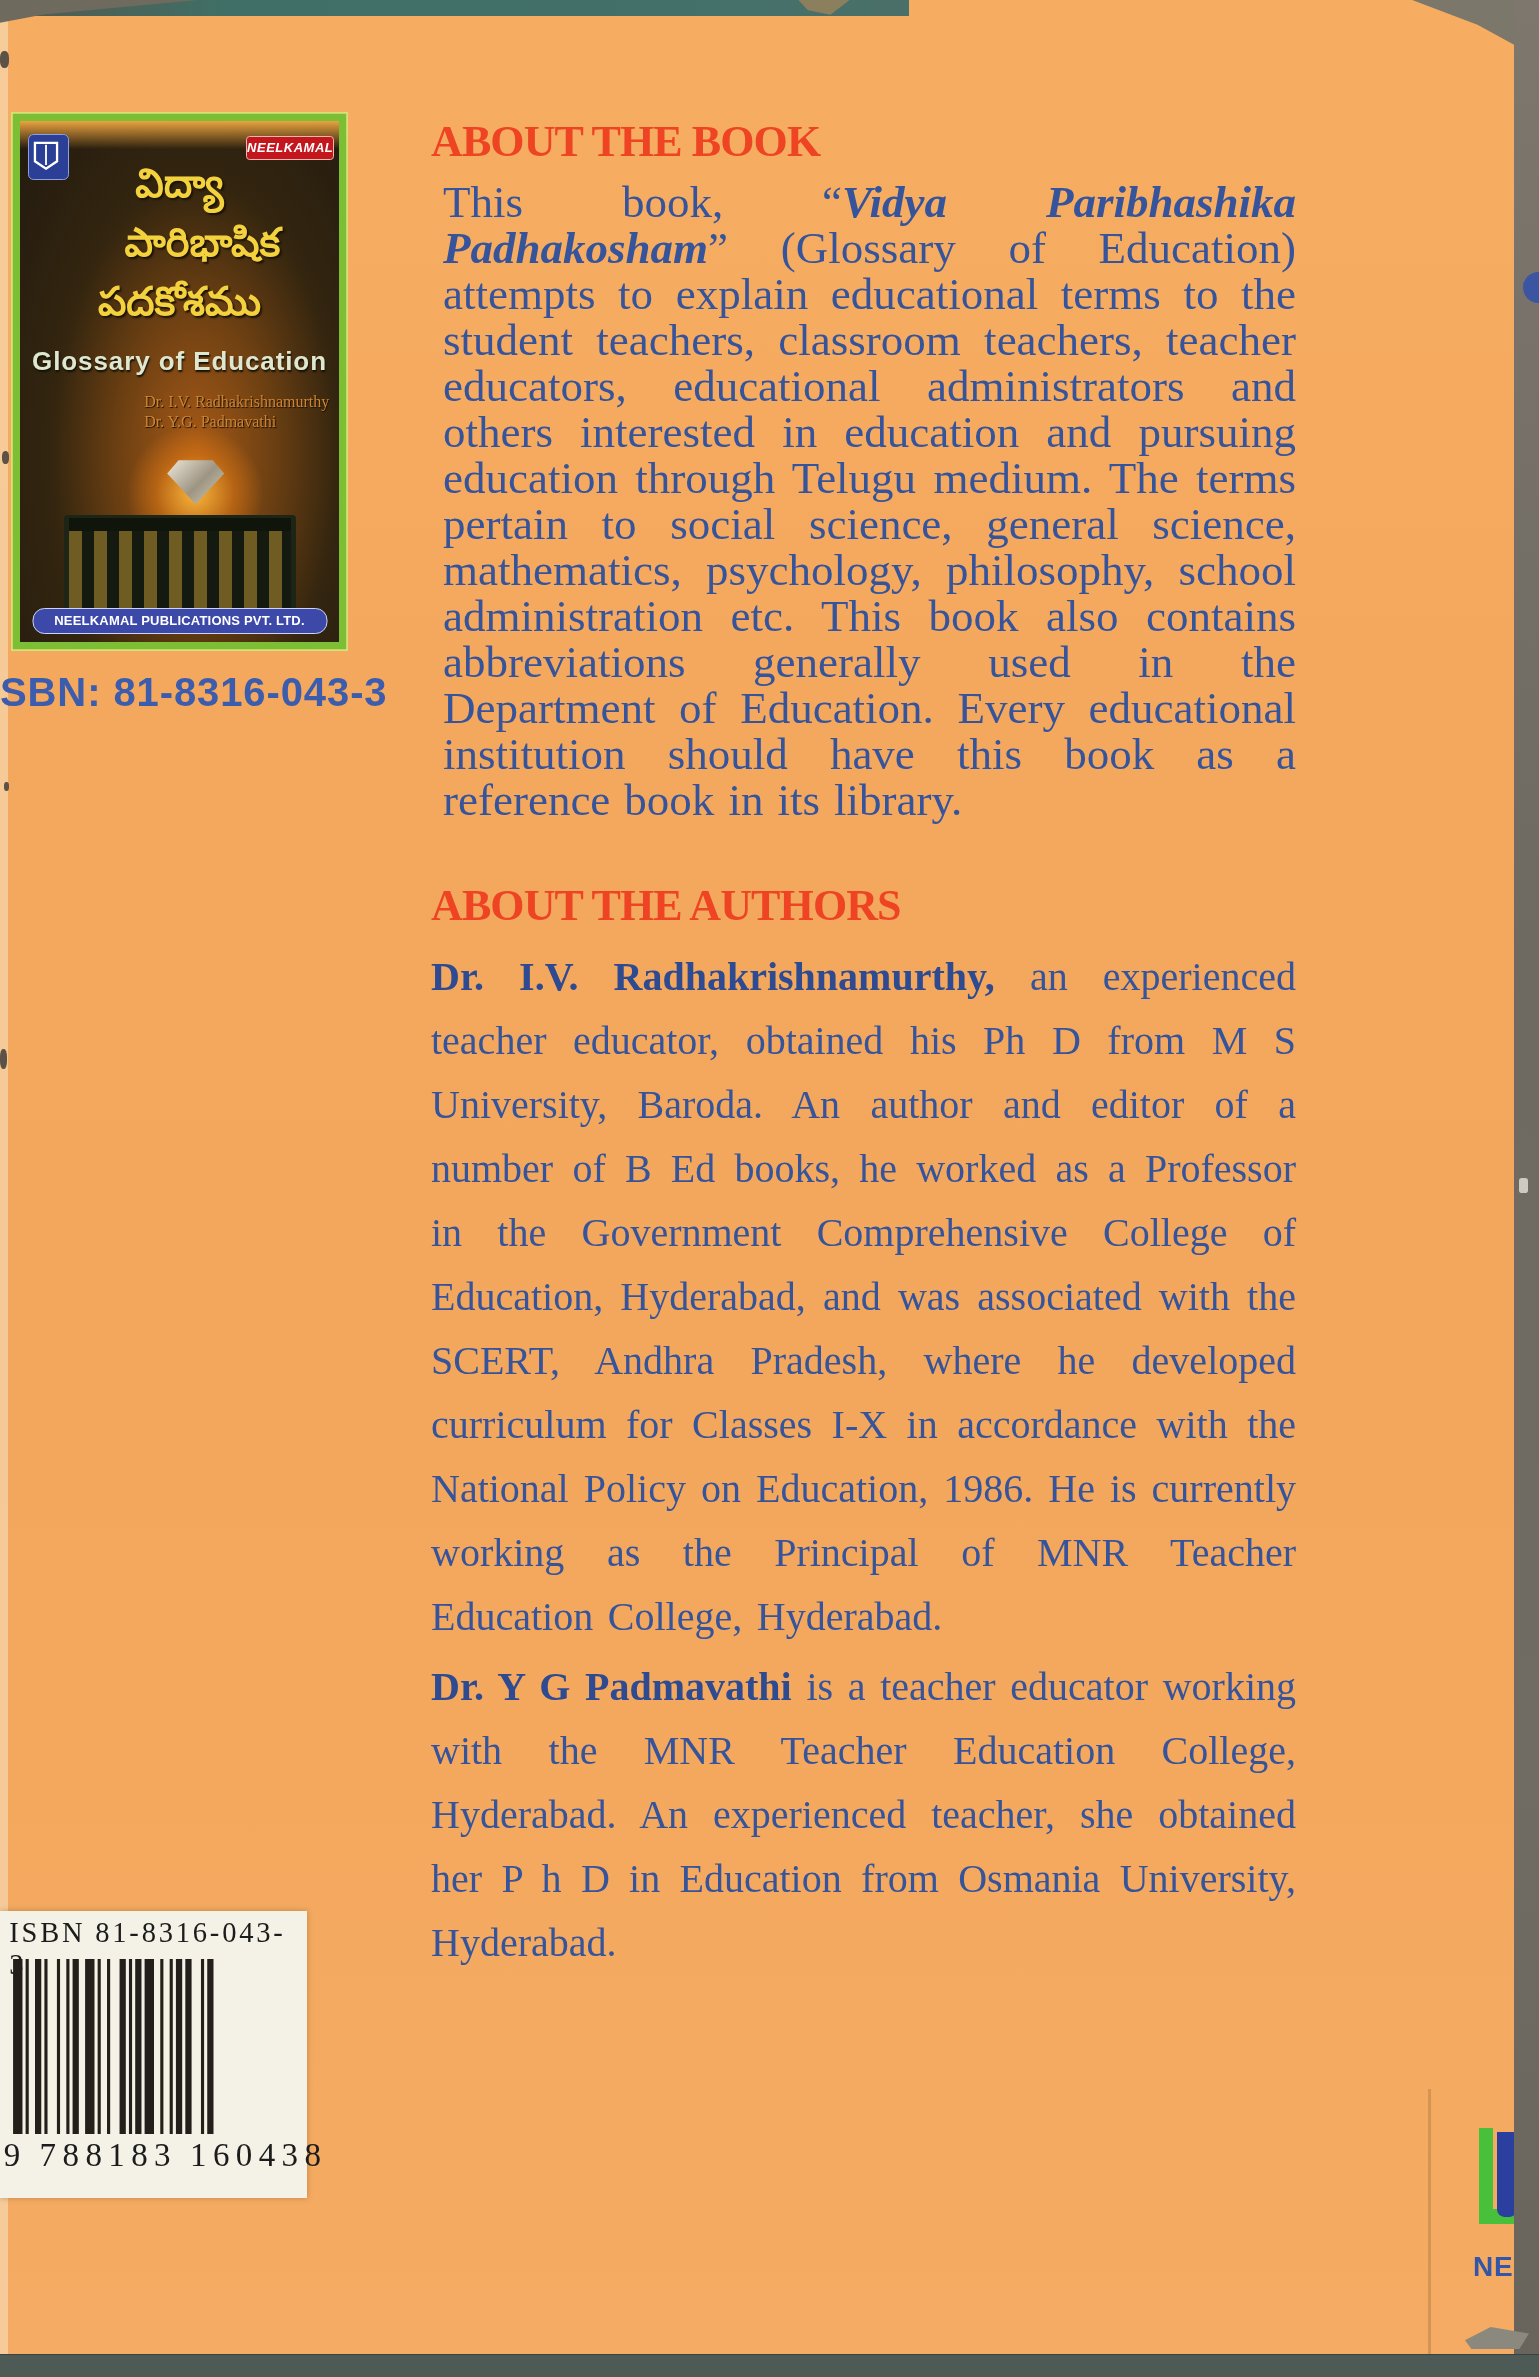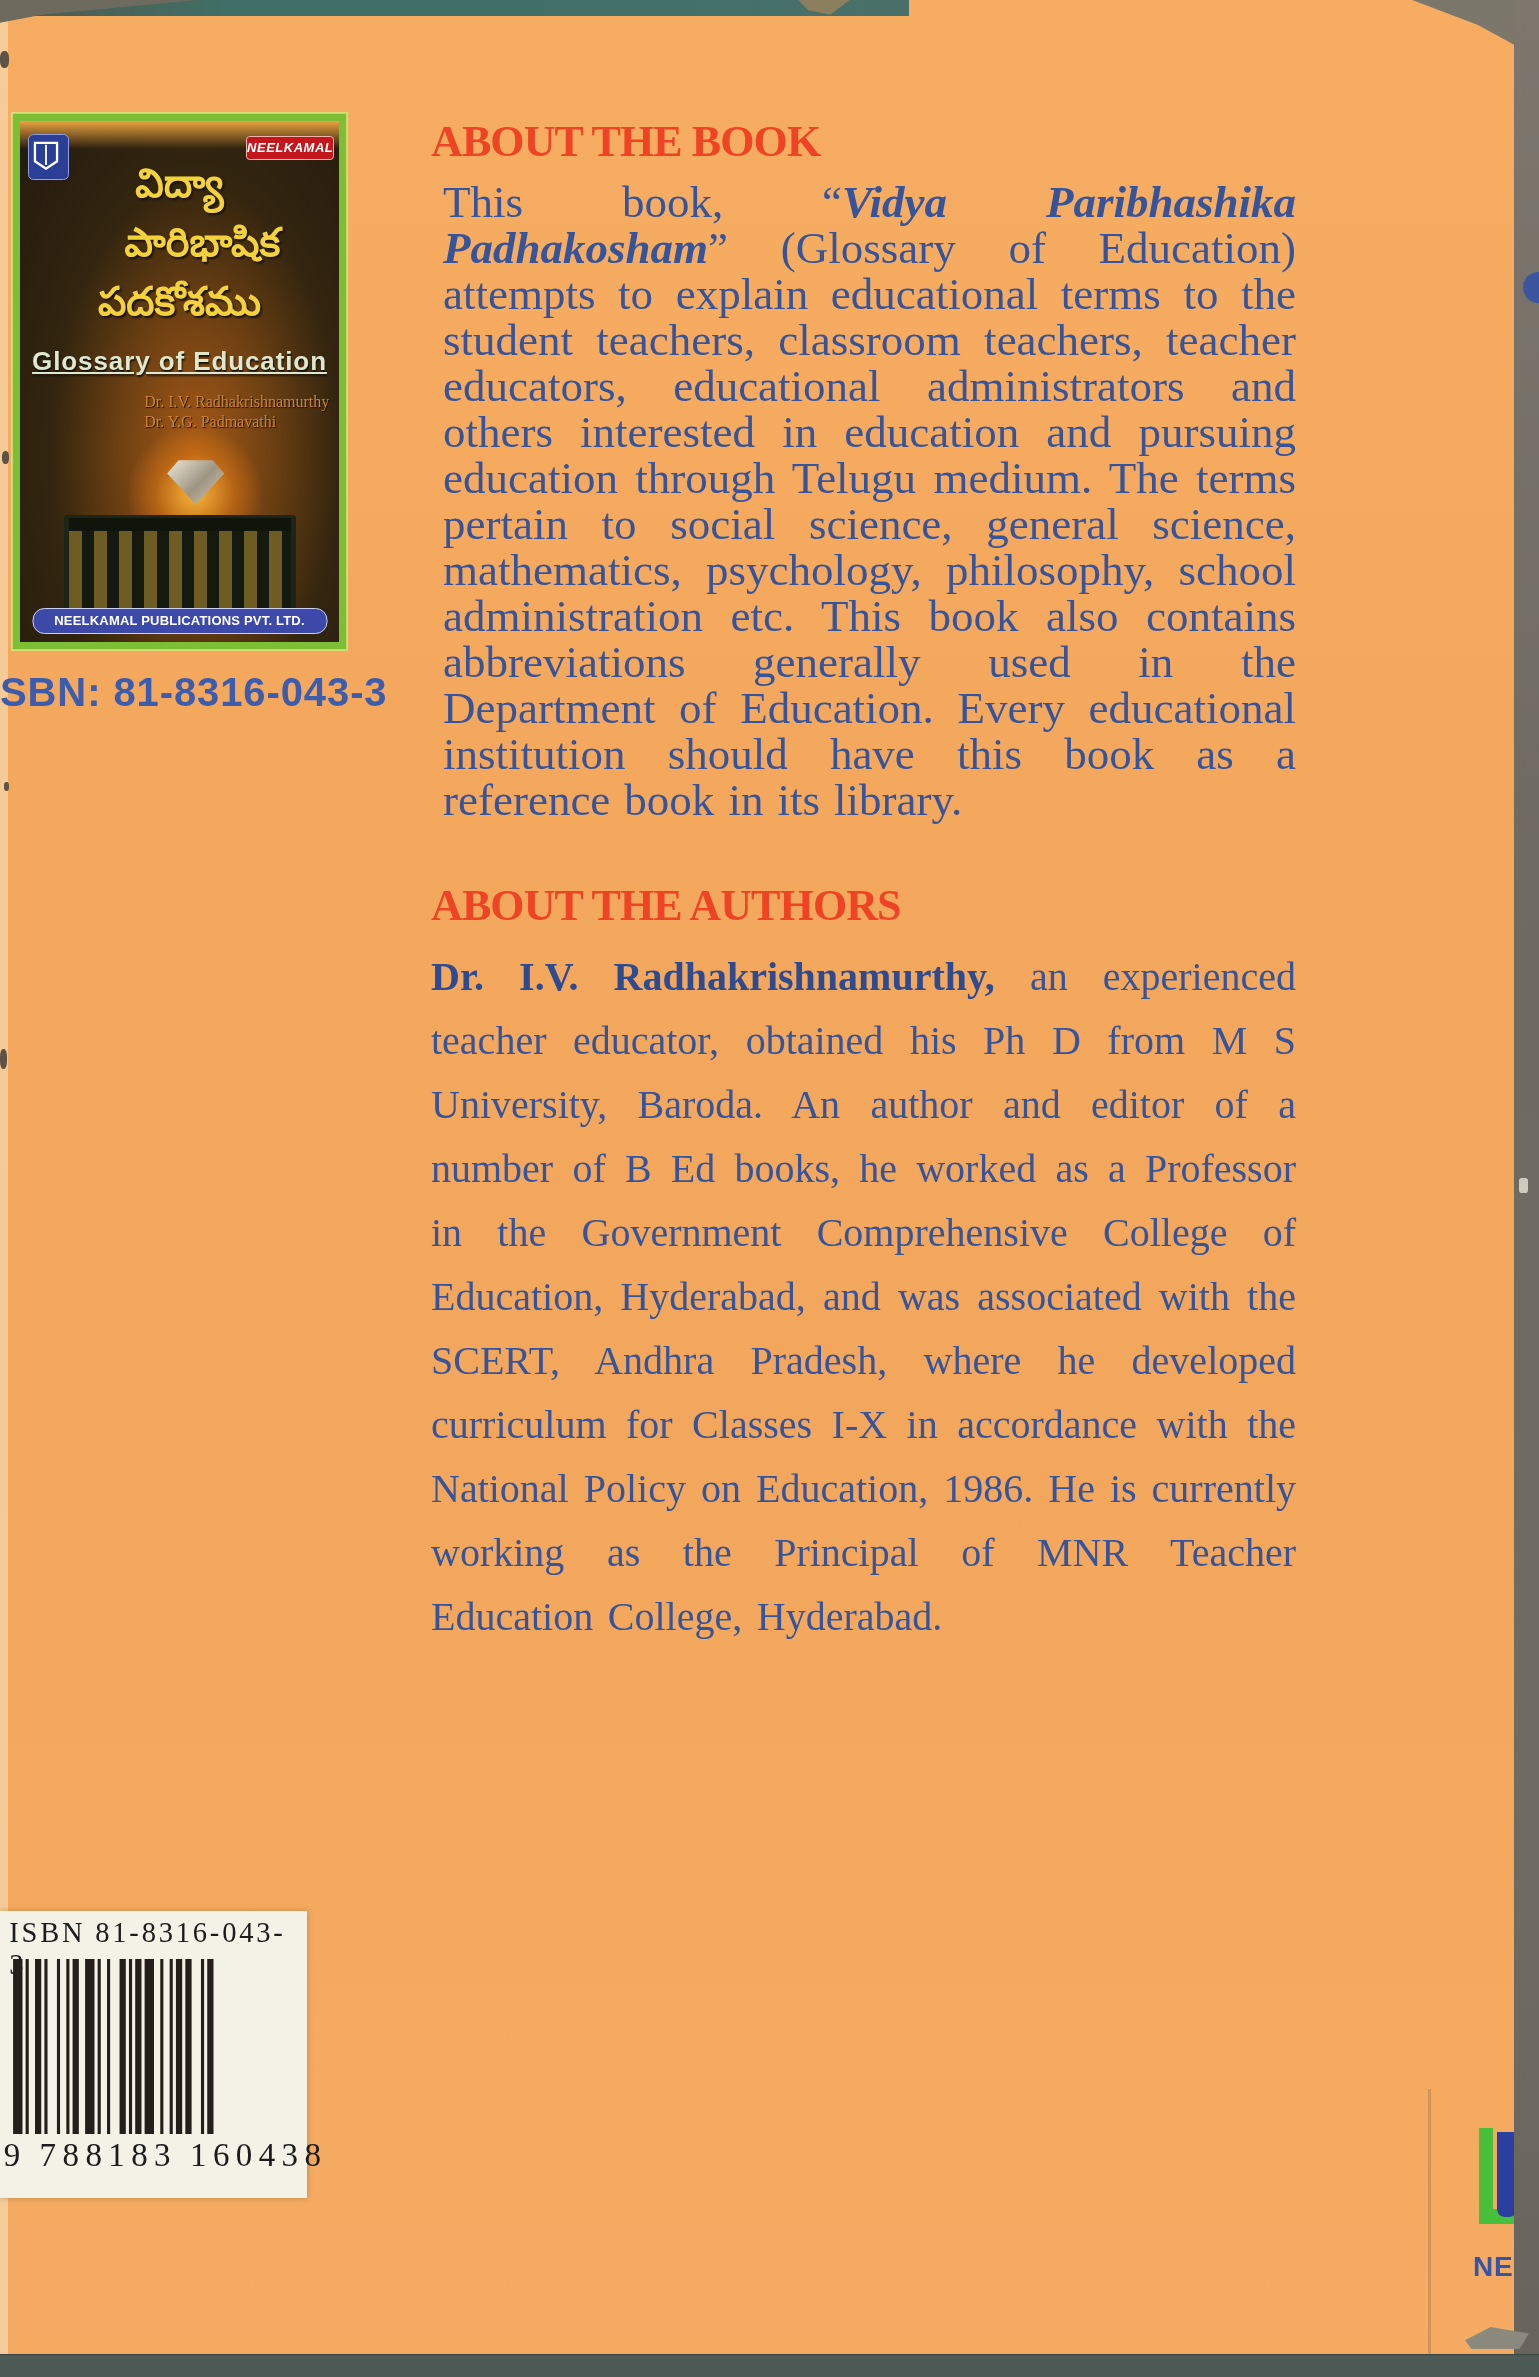--- a/index.html
+++ b/index.html
@@ -28,21 +28,21 @@
   .thumb-sky{position:absolute;left:0;top:0;width:100%;height:28px;background:linear-gradient(180deg,#eaa33f,rgba(160,100,30,0));}
   .book-logo{position:absolute;left:7.4px;top:13px;width:39px;height:44px;background:#2b3f96;border-radius:5.5px;border:1.8px solid #8fa0e0;}
   .book-logo svg{position:absolute;left:4.6px;top:5.5px;}
   .badge{position:absolute;right:4.6px;top:14.7px;min-width:85px;height:22px;background:#c4161d;border:0.9px solid #f0b7b0;border-radius:3.7px;
          color:#fff;font-family:"Liberation Sans","DejaVu Sans",sans-serif;font-weight:700;font-style:italic;
          font-size:13px;line-height:22px;text-align:center;letter-spacing:0.5px;}
   .telugu{position:absolute;width:100%;text-align:center;color:#f3d23e;font-weight:700;
           font-family:Liberation Sans, sans-serif;text-shadow:1.8px 1.8px 1.8px #1c1408;}
   .t1{top:40px;font-size:40px;} .t2{top:99px;font-size:40px;padding-left:23px;} .t3{top:158px;font-size:40px;}
   .glossary{position:absolute;top:225px;width:100%;text-align:center;color:#dfe7cf;font-weight:700;font-size:26px;
-          font-family:"Liberation Sans","DejaVu Sans",sans-serif;text-shadow:0.9px 1.8px 1.8px #141008;letter-spacing:0.9px;text-decoration:underline;}
+          font-family:"Liberation Sans","DejaVu Sans",sans-serif;text-shadow:0.9px 1.8px 1.8px #141008;letter-spacing:0.9px;}
   .thumb-auth{position:absolute;left:92px;color:#cf8434;font-size:16px;font-family:"Liberation Serif",serif;text-shadow:0.9px 0.9px 0.9px #160f05;margin-left:32px;}
   .a1{top:272px;} .a2{top:292px;}
   .glow{position:absolute;left:106px;top:304px;width:138px;height:138px;border-radius:50%;
         background:radial-gradient(circle,#f7b43a 0%,rgba(220,120,20,.55) 40%,rgba(120,60,10,0) 70%);}
   .diamond{position:absolute;left:147px;top:339px;width:57px;height:44px;background:linear-gradient(135deg,#efe9da,#9d9482 55%,#d8d0bd);
         clip-path:polygon(20% 0,80% 0,100% 30%,50% 100%,0 30%);box-shadow:0 0 14.7px #ffd28a;}
   .xylo{position:absolute;left:44px;top:394px;width:232px;height:109px;border-radius:3.7px;
         background:repeating-linear-gradient(90deg,#6f5c22 0 13px,#141a10 13px 25px);
         border:5.5px solid #1d2516;box-sizing:border-box;}
   .xylo::before{content:"";position:absolute;left:0;top:-1.8px;width:100%;height:13px;background:#10150c;}
@@ -114,20 +114,21 @@
   </div>
 
   <div class="isbn-line">SBN: 81-8316-043-3</div>
 
   <div class="col">
     <h1>ABOUT THE BOOK</h1>
     <p class="bodytxt"><span>This book, “</span><span class="bt">Vidya Paribhashika Padhakosham</span><span>” (Glossary of Education) attempts to explain educational terms to the student teachers, classroom teachers, teacher educators, educational administrators and others interested in education and pursuing education through Telugu medium. The terms pertain to social science, general science, mathematics, psychology, philosophy, school administration etc. This book also contains abbreviations generally used in the Department of Education. Every educational institution should have this book as a reference book in its library.</span></p>
 
     <h2>ABOUT THE AUTHORS</h2>
     <p class="auth1"><span class="bname">Dr. I.V. Radhakrishnamurthy,</span><span> an experienced teacher educator, obtained his Ph D from M S University, Baroda. An author and editor of a number of B Ed books, he worked as a Professor in the Government Comprehensive College of Education, Hyderabad, and was associated with the SCERT, Andhra Pradesh, where he developed curriculum for Classes I-X in accordance with the National Policy on Education, 1986. He is currently working as the Principal of MNR Teacher Education College, Hyderabad.</span></p>
+    <p class="auth2"><span class="bname">Dr. Y G Padmavathi</span><span> is a teacher educator working with the MNR Teacher Education College, Hyderabad. An experienced teacher, she obtained her P h D in Education from Osmania University, Hyderabad.</span></p>
   </div>
 
   <div class="bclabel">
     <div class="bctext">ISBN 81-8316-043-3</div>
     <svg class="bcbars" id="bars" width="282" height="175" viewBox="0 0 306 190">
         <rect x="0.0" y="0" width="10.2" height="190" fill="#241f1a"></rect>
         <rect x="13.6" y="0" width="3.4" height="190" fill="#241f1a"></rect>
         <rect x="23.8" y="0" width="6.8" height="190" fill="#241f1a"></rect>
         <rect x="34.0" y="0" width="3.4" height="190" fill="#241f1a"></rect>
         <rect x="47.6" y="0" width="3.4" height="190" fill="#241f1a"></rect>

